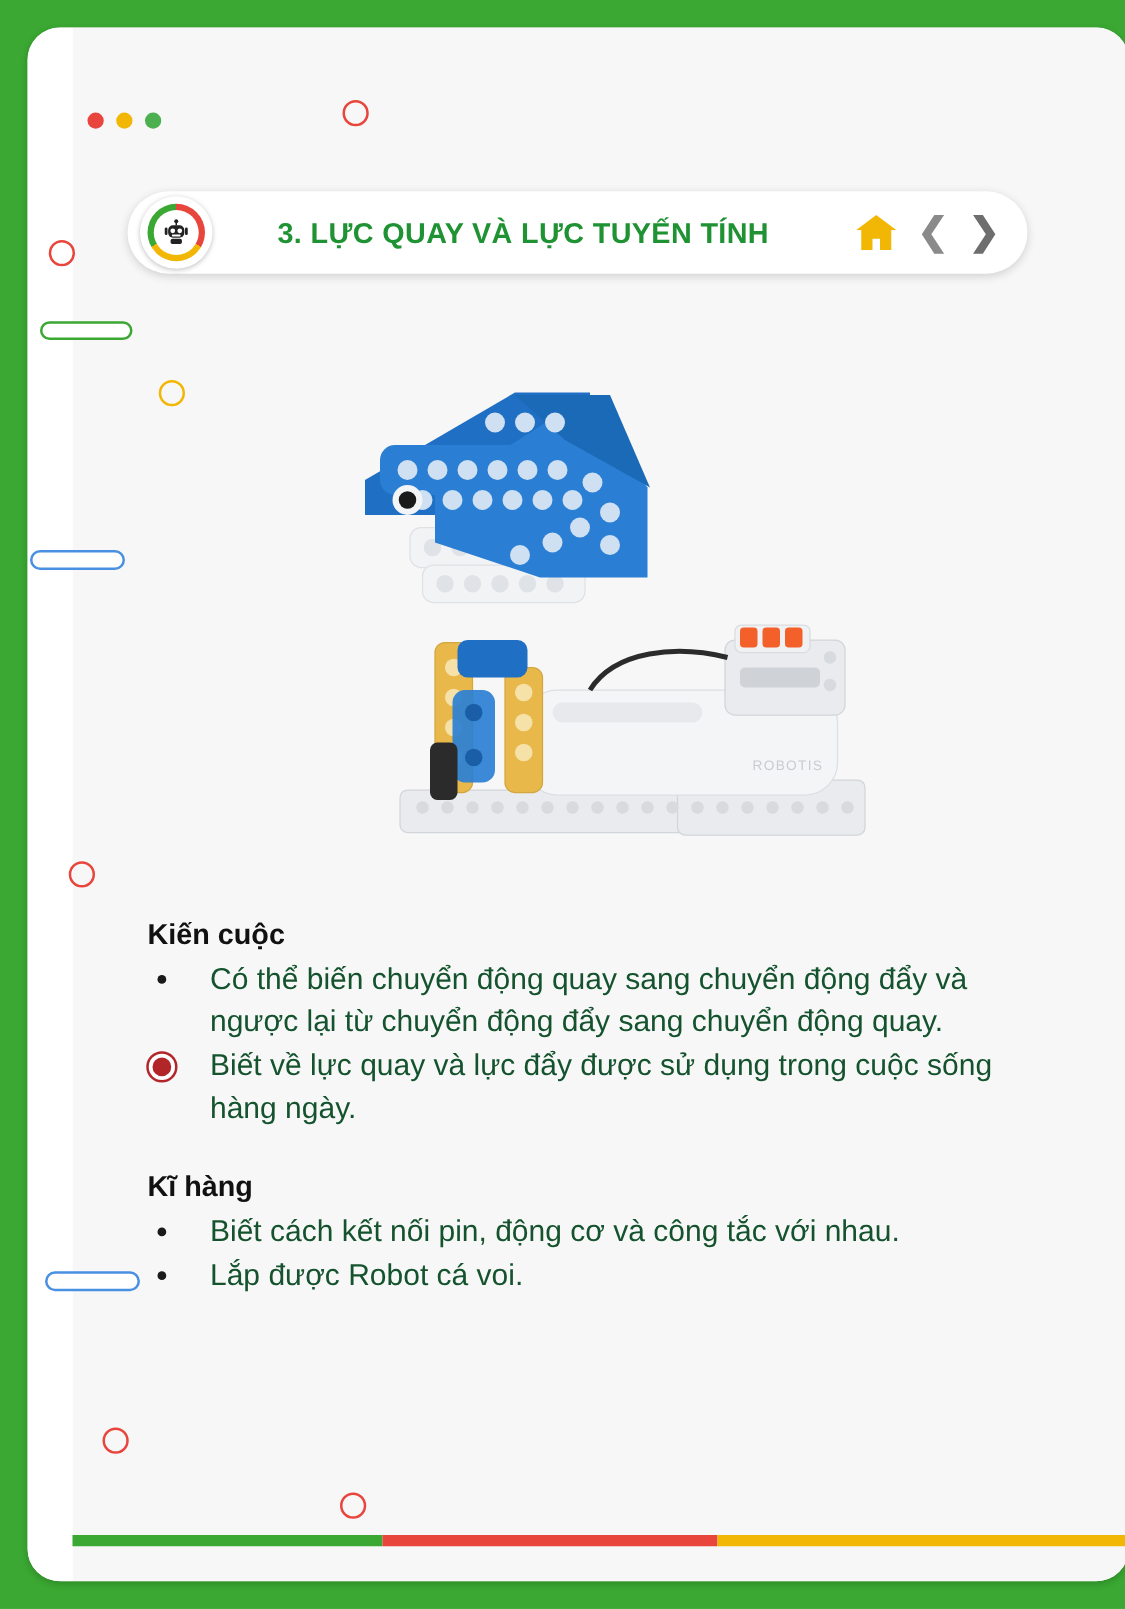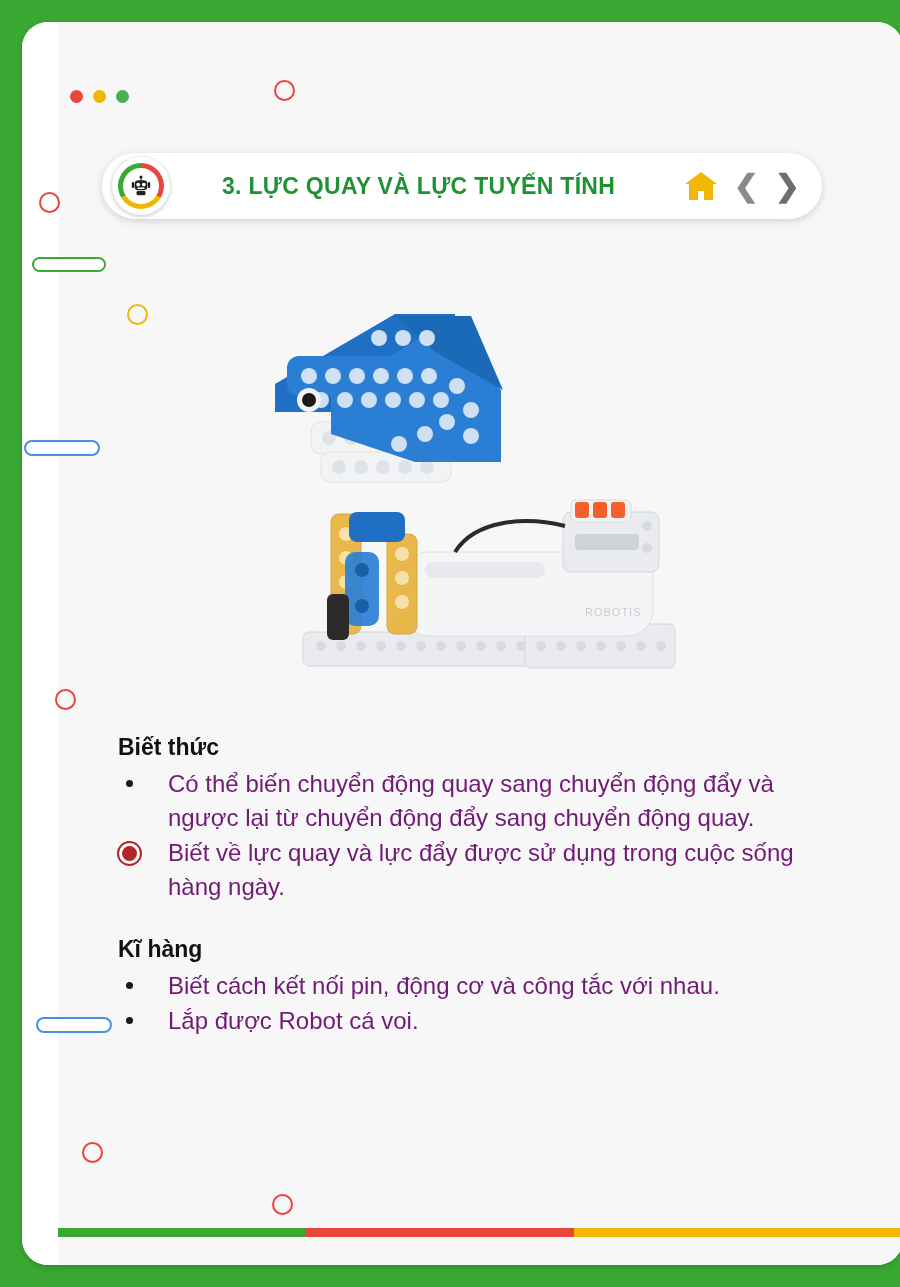--- a/index.html
+++ b/index.html
@@ -162,21 +162,21 @@
     color: #8a8a8a;
     line-height: 1;
     cursor: pointer;
     user-select: none;
   }
   .nav-arrow.dark { color: #6e6e6e; }
 
   
   .figure {
     position: absolute;
-    left: 253px;
+    left: 270px;
     top: 272px;
     width: 430px;
     height: 420px;
     z-index: 3;
   }
   .figure svg { display: block; }
 
   
   .content {
     position: absolute;
@@ -195,21 +195,21 @@
   ul.bullets {
     list-style: none;
     margin: 0 0 6px 0;
     padding: 0;
   }
   ul.bullets li {
     position: relative;
     padding-left: 50px;
     font-size: 24px;
     line-height: 1.42;
-    color: #701a75;
+    color: #14532d;
     margin-bottom: 1px;
   }
   ul.bullets li .bdot {
     position: absolute;
     left: 8px;
     top: 13px;
     width: 7px;
     height: 7px;
     border-radius: 50%;
     background: #1a1a1a;
@@ -413,21 +413,21 @@
           </g>
 
           <circle cx="34" cy="106" r="12" fill="#f3f4f6"></circle>
           <circle cx="34" cy="106" r="7" fill="#1a1a1a"></circle>
         </g>
       </svg>
     </div>
 
     <div class="content">
 
-      <div class="sec-title">Biết thức</div>
+      <div class="sec-title">Kiến cuộc</div>
       <ul class="bullets">
         <li>
           <span class="bdot"></span>
           <span>Có thể biến chuyển động quay sang chuyển động đẩy và ngược lại từ chuyển động đẩy sang chuyển động quay.</span>
         </li>
         <li class="ring">
           <span class="bdot"></span>
           <span>Biết về lực quay và lực đẩy được sử dụng trong cuộc sống hàng ngày.</span>
         </li>
       </ul>

